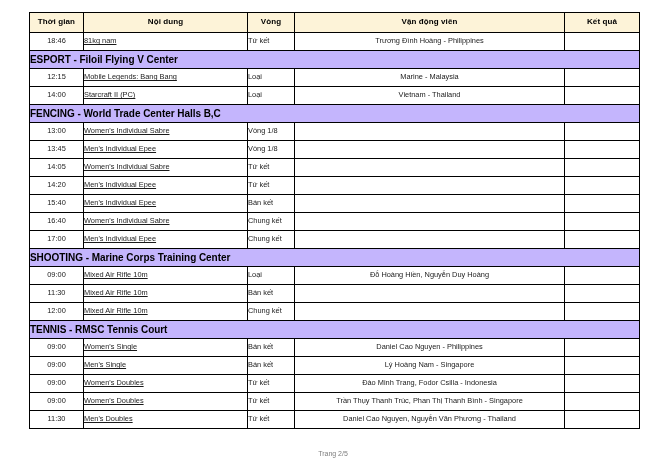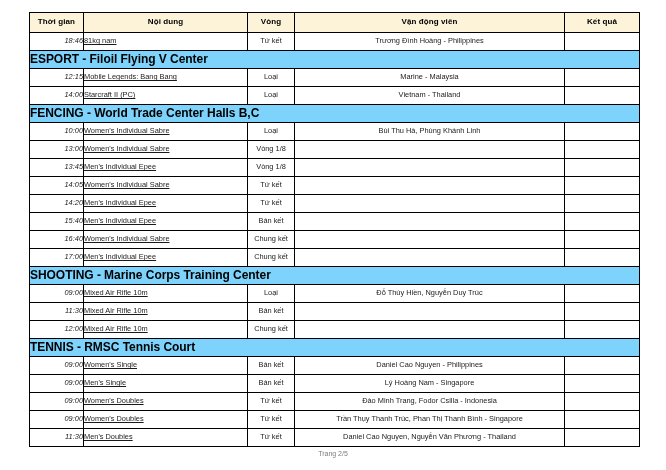--- a/index.html
+++ b/index.html
@@ -60,53 +60,52 @@
 
   
   tbody tr.data-row > td {
     height: 17px;
     border-left: 1px solid #000000;
     border-right: 1px solid #000000;
     border-top: 1px solid #e2e2e2;
     border-bottom: 1px solid #e2e2e2;
   }
   tbody tr.data-row > td.cell-time {
-    text-align: right;
+    text-align: center;
     padding-right: 6px;
     box-sizing: border-box;
-    font-style: italic;
   }
   tbody tr.data-row > td.cell-event {
     padding-left: 4px;
     text-decoration: underline;
   }
   tbody tr.data-row > td.cell-round {
-    text-align: center;
+    text-align: left;
   }
   tbody tr.data-row > td.cell-athlete {
     padding-left: 4px;
     text-align: center;
   }
   tbody tr.data-row > td.cell-result {
     padding-left: 4px;
   }
 
   
   tbody tr.first-in-group > td { border-top: 1px solid #000000; }
   tbody tr.last-in-group  > td { border-bottom: 1px solid #000000; }
 
   
   tr.section-row > td {
     height: 17px;
     padding-left: 3px;
-    font-size: 12px;
+    font-size: 10px;
     font-weight: bold;
     color: #000000;
     border: 1px solid #000000;
-    background: #7dd3fc;
+    background: #c4b5fd;
     letter-spacing: -0.05px;
   }
 
   #page-footer {
     position: absolute;
     left: 0;
     top: 450px;
     width: 666px;
     text-align: center;
     font-size: 7px;
@@ -156,27 +155,20 @@
         <tr class="data-row last-in-group">
           <td class="cell-time">14:00</td>
           <td class="cell-event">Starcraft II (PC)</td>
           <td class="cell-round">Loại</td>
           <td class="cell-athlete">Vietnam - Thailand</td>
           <td class="cell-result"></td>
         </tr>
         <tr class="section-row">
           <td colspan="5">FENCING - World Trade Center Halls B,C</td>
         </tr>
-        <tr class="data-row first-in-group">
-          <td class="cell-time">10:00</td>
-          <td class="cell-event">Women's Individual Sabre</td>
-          <td class="cell-round">Loại</td>
-          <td class="cell-athlete">Bùi Thu Hà, Phùng Khánh Linh</td>
-          <td class="cell-result"></td>
-        </tr>
         <tr class="data-row">
           <td class="cell-time">13:00</td>
           <td class="cell-event">Women's Individual Sabre</td>
           <td class="cell-round">Vòng 1/8</td>
           <td class="cell-athlete"></td>
           <td class="cell-result"></td>
         </tr>
         <tr class="data-row">
           <td class="cell-time">13:45</td>
           <td class="cell-event">Men's Individual Epee</td>
@@ -219,21 +211,21 @@
           <td class="cell-athlete"></td>
           <td class="cell-result"></td>
         </tr>
         <tr class="section-row">
           <td colspan="5">SHOOTING - Marine Corps Training Center</td>
         </tr>
         <tr class="data-row first-in-group">
           <td class="cell-time">09:00</td>
           <td class="cell-event">Mixed Air Rifle 10m</td>
           <td class="cell-round">Loại</td>
-          <td class="cell-athlete">Đỗ Thúy Hiền, Nguyễn Duy Trúc</td>
+          <td class="cell-athlete">Đỗ Hoàng Hiền, Nguyễn Duy Hoàng</td>
           <td class="cell-result"></td>
         </tr>
         <tr class="data-row">
           <td class="cell-time">11:30</td>
           <td class="cell-event">Mixed Air Rifle 10m</td>
           <td class="cell-round">Bán kết</td>
           <td class="cell-athlete"></td>
           <td class="cell-result"></td>
         </tr>
         <tr class="data-row last-in-group">

